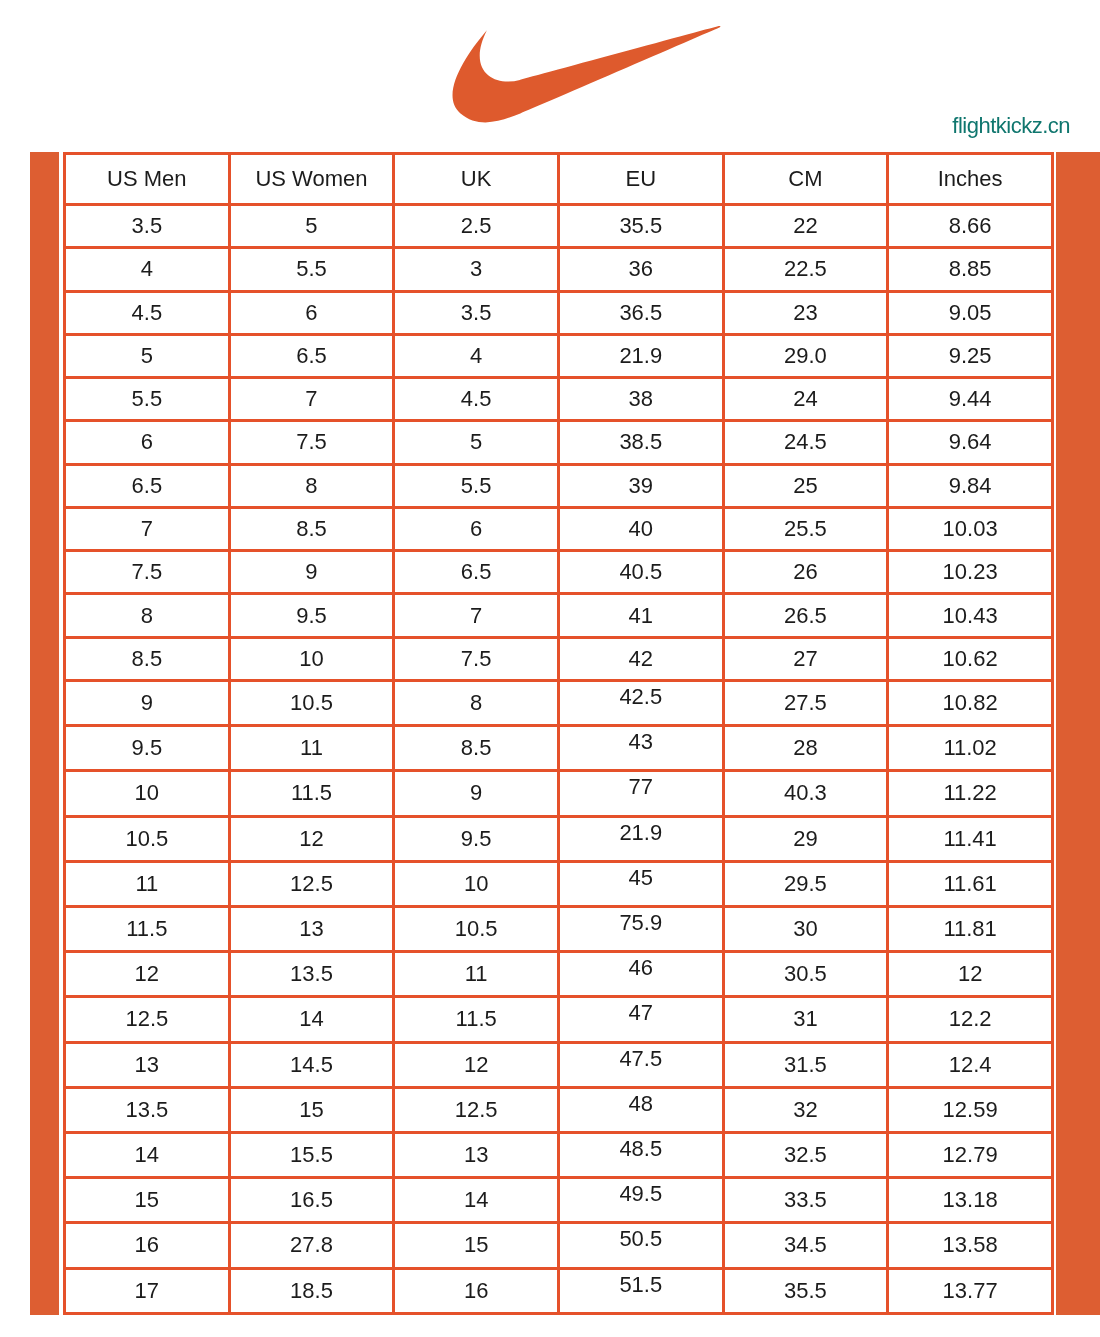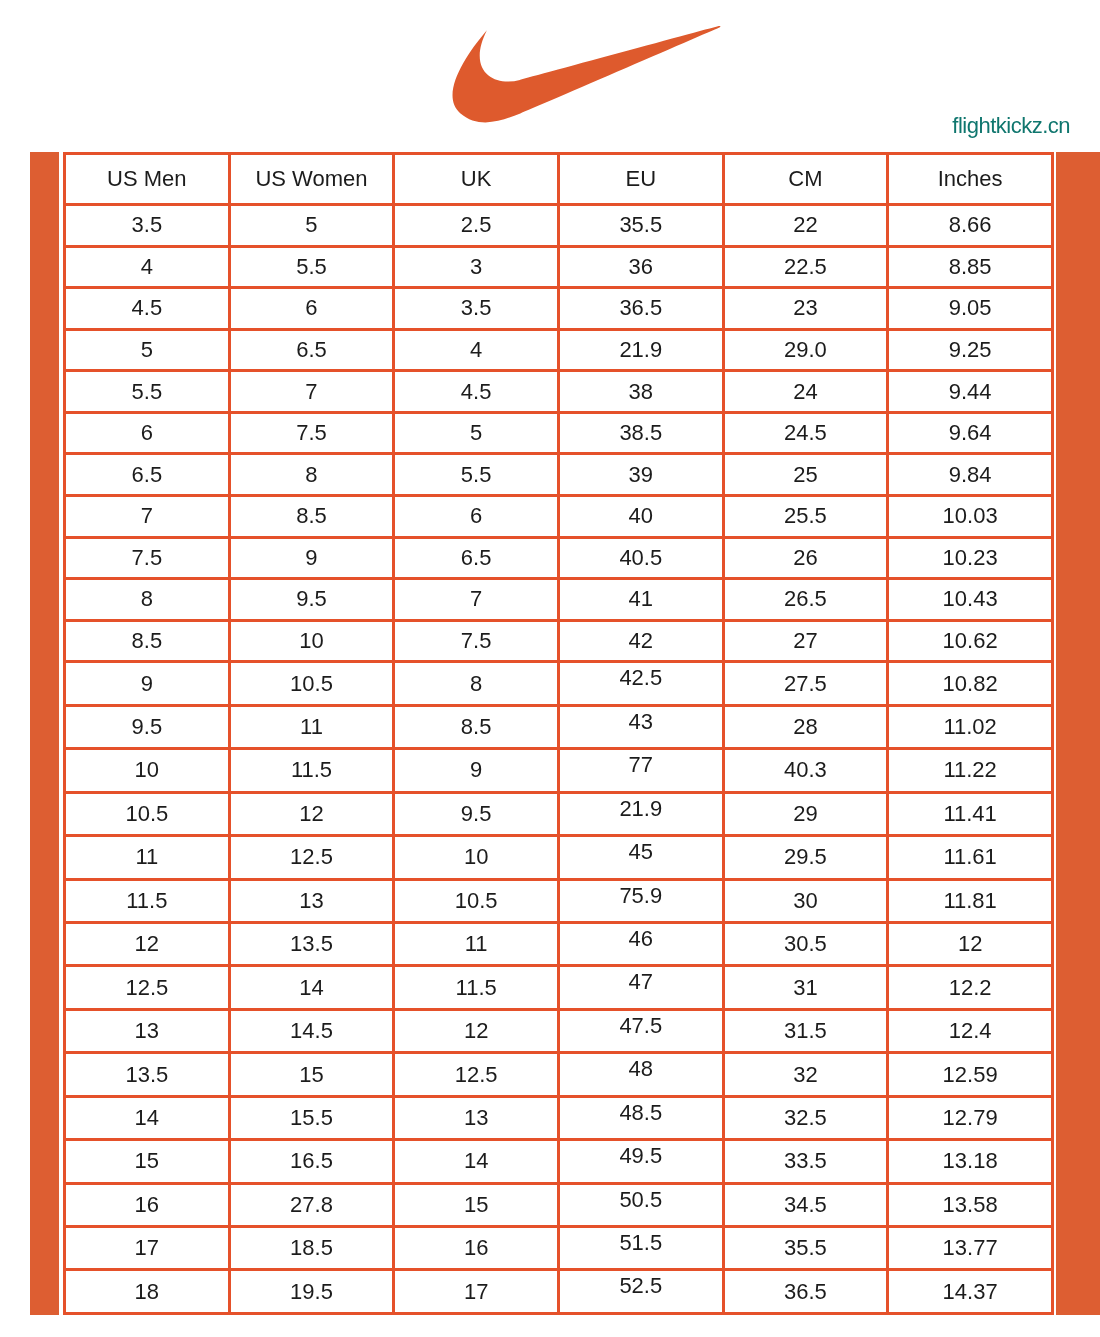--- a/index.html
+++ b/index.html
@@ -286,24 +286,16 @@
           <td>13.58</td>
         </tr>
         <tr>
           <td>17</td>
           <td>18.5</td>
           <td>16</td>
           <td class="raised">51.5</td>
           <td>35.5</td>
           <td>13.77</td>
         </tr>
-        <tr>
-          <td>18</td>
-          <td>19.5</td>
-          <td>17</td>
-          <td class="raised">52.5</td>
-          <td>36.5</td>
-          <td>14.37</td>
-        </tr>
       </tbody>
   </table>
 
 </div>
 
 </body></html>

